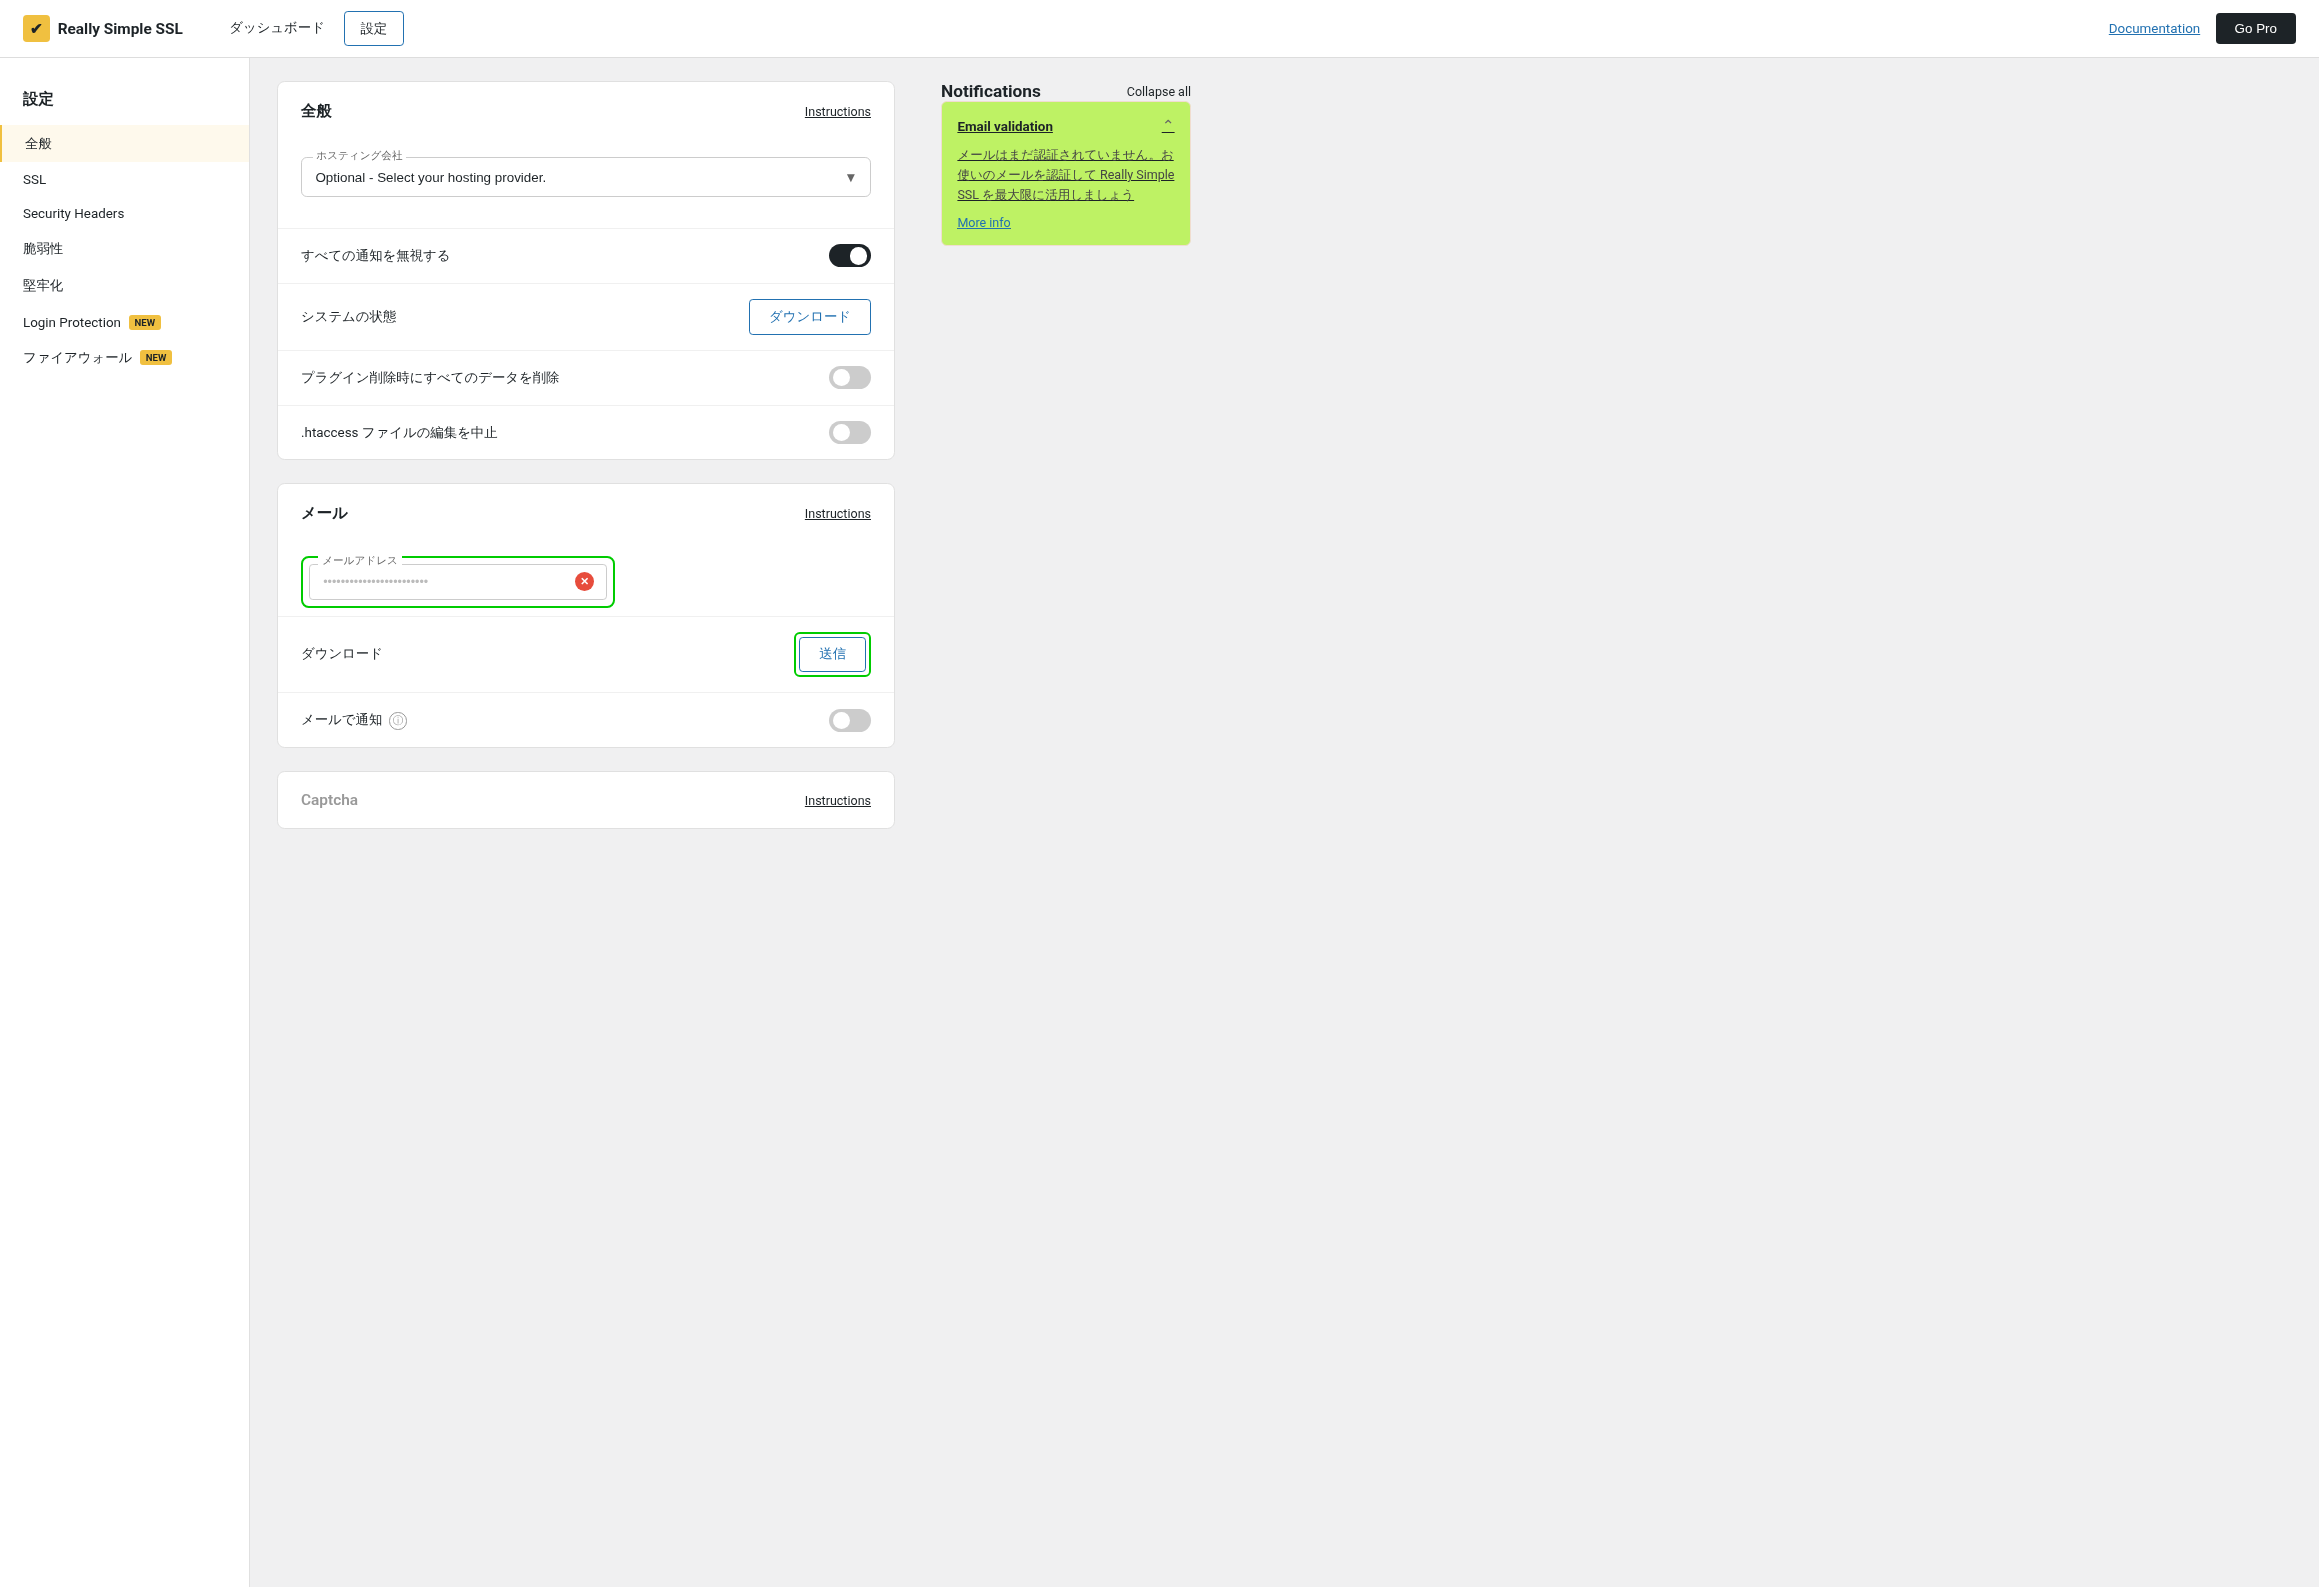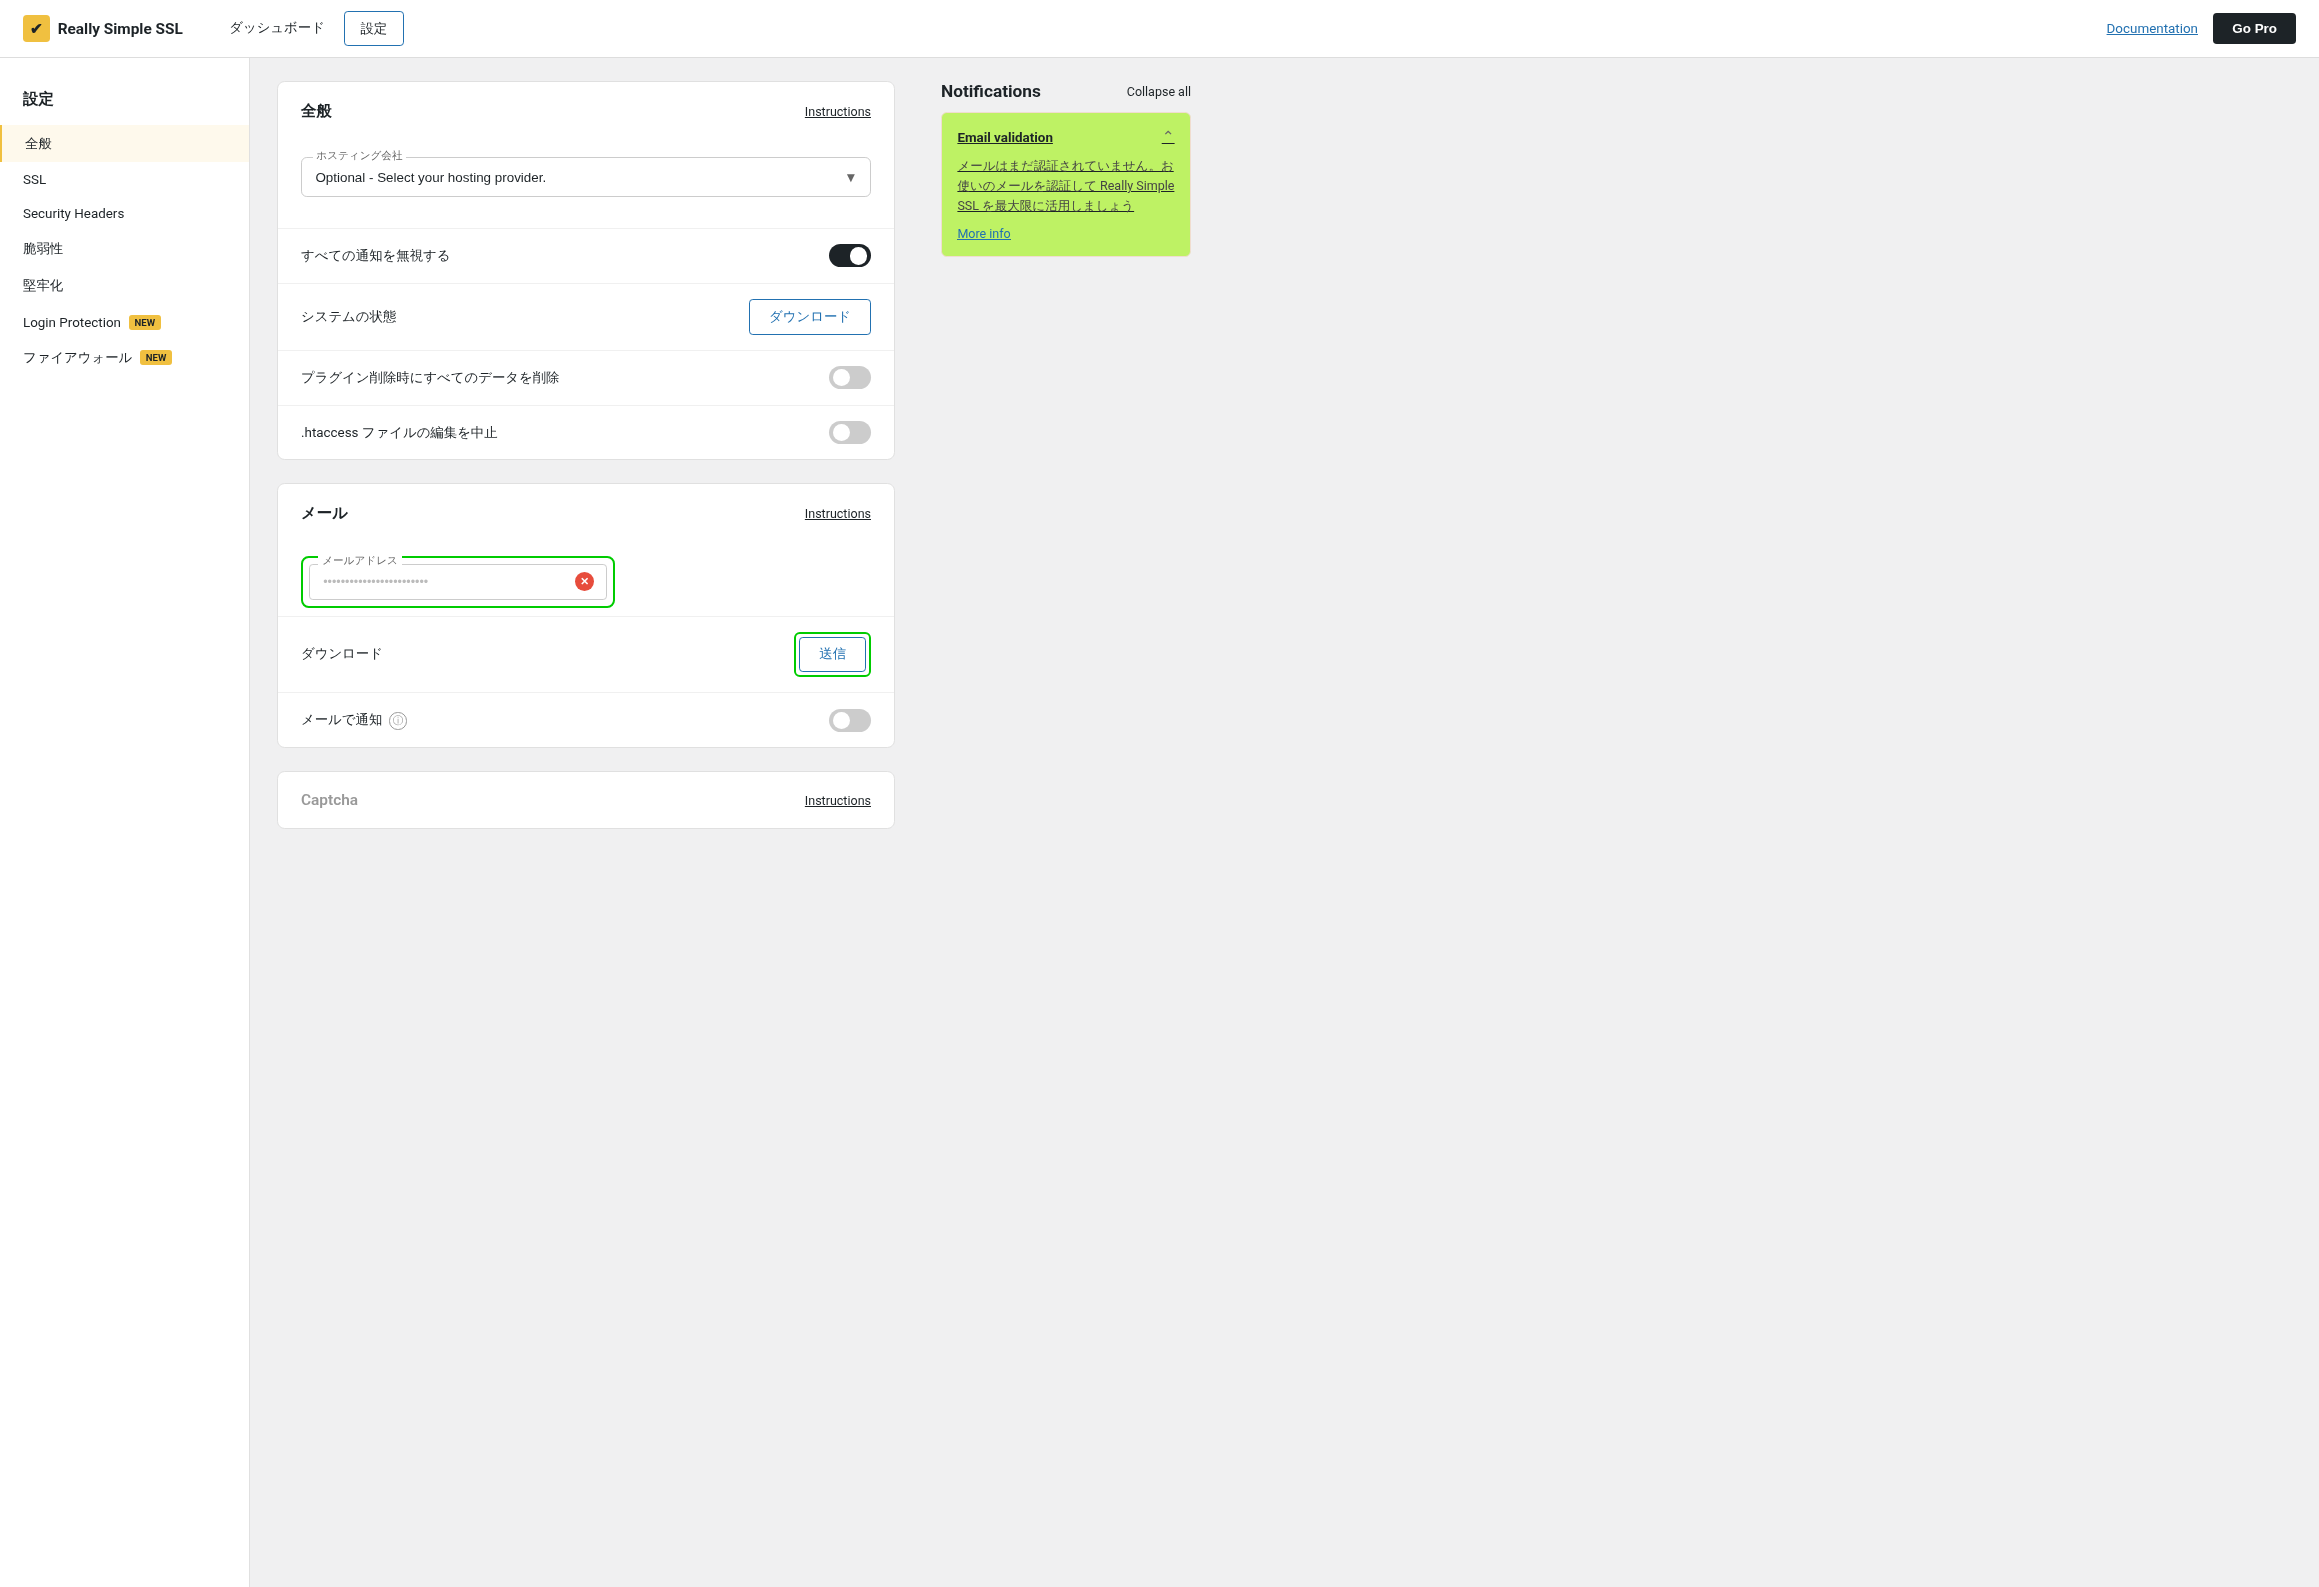--- a/index.html
+++ b/index.html
@@ -72,21 +72,21 @@
       font-size: 13.4px;
       cursor: pointer;
     }
     .go-pro-btn {
       background: #1d2327;
       color: #fff;
       border: none;
       padding: 7.7px 19px;
       border-radius: 3.8px;
       font-size: 13.4px;
-      font-weight: 700;
+      font-weight: 400;
       cursor: pointer;
     }
 
     
     .main-layout {
       display: flex;
       min-height: calc(100vh - 58px);
     }
 
     
@@ -294,21 +294,21 @@
     
     .notifications {
       width: 288px;
       flex-shrink: 0;
       padding: 23px 19px;
     }
     .notifications-header {
       display: flex;
       justify-content: space-between;
       align-items: center;
-      margin-bottom: 11px;
+      margin-bottom: 0;
     }
     .notifications-title {
       font-size: 17.3px;
       font-weight: 700;
       color: #1d2327;
     }
     .collapse-all {
       font-size: 12.5px;
       color: #1d2327;
       cursor: pointer;

